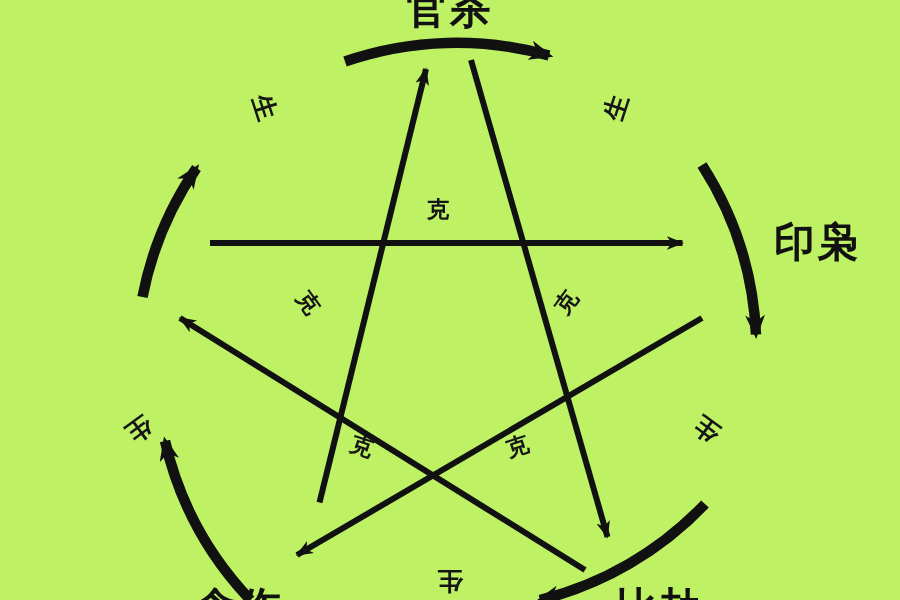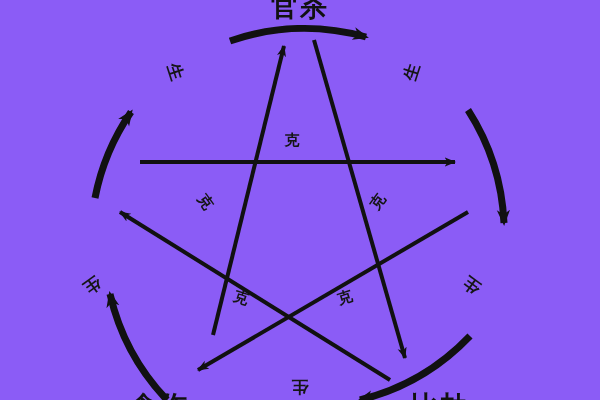--- a/index.html
+++ b/index.html
@@ -7,21 +7,21 @@
     padding: 0;
     background: #ffffff;
   }
   body {
     font-family: "DejaVu Sans", "Liberation Sans", sans-serif;
   }
   #stage {
     position: relative;
     width: 600px;
     height: 400px;
-    background: #8b5cf6;
+    background: #bef264;
     overflow: hidden;
   }
   #diagram-svg {
     position: absolute;
     left: 0;
     top: 0;
     width: 600px;
     height: 400px;
     display: block;
   }
@@ -96,20 +96,23 @@
       <path d="M 470 336 A 228 228 0 0 1 360 400" marker-end="url(#mk-thick)"></path>
 
       <path d="M 167 400 A 228 228 0 0 1 110 294" marker-end="url(#mk-thick)"></path>
     </g>
   </svg>
 
   <div class="node-label" style="left:300px; top:2px; transform:translate(-50%,-9px);">
     <span>官杀</span>
   </div>
 
+  <div class="node-label" style="left:545px; top:162px; transform:translate(-50%,-50%);">
+    <span>印枭</span>
+  </div>
 
   <div class="node-label" style="left:440px; top:392px; transform:translate(-50%,0);">
     <span>比劫</span>
   </div>
 
   <div class="node-label" style="left:160px; top:392px; transform:translate(-50%,0);">
     <span>食伤</span>
   </div>
 
 

